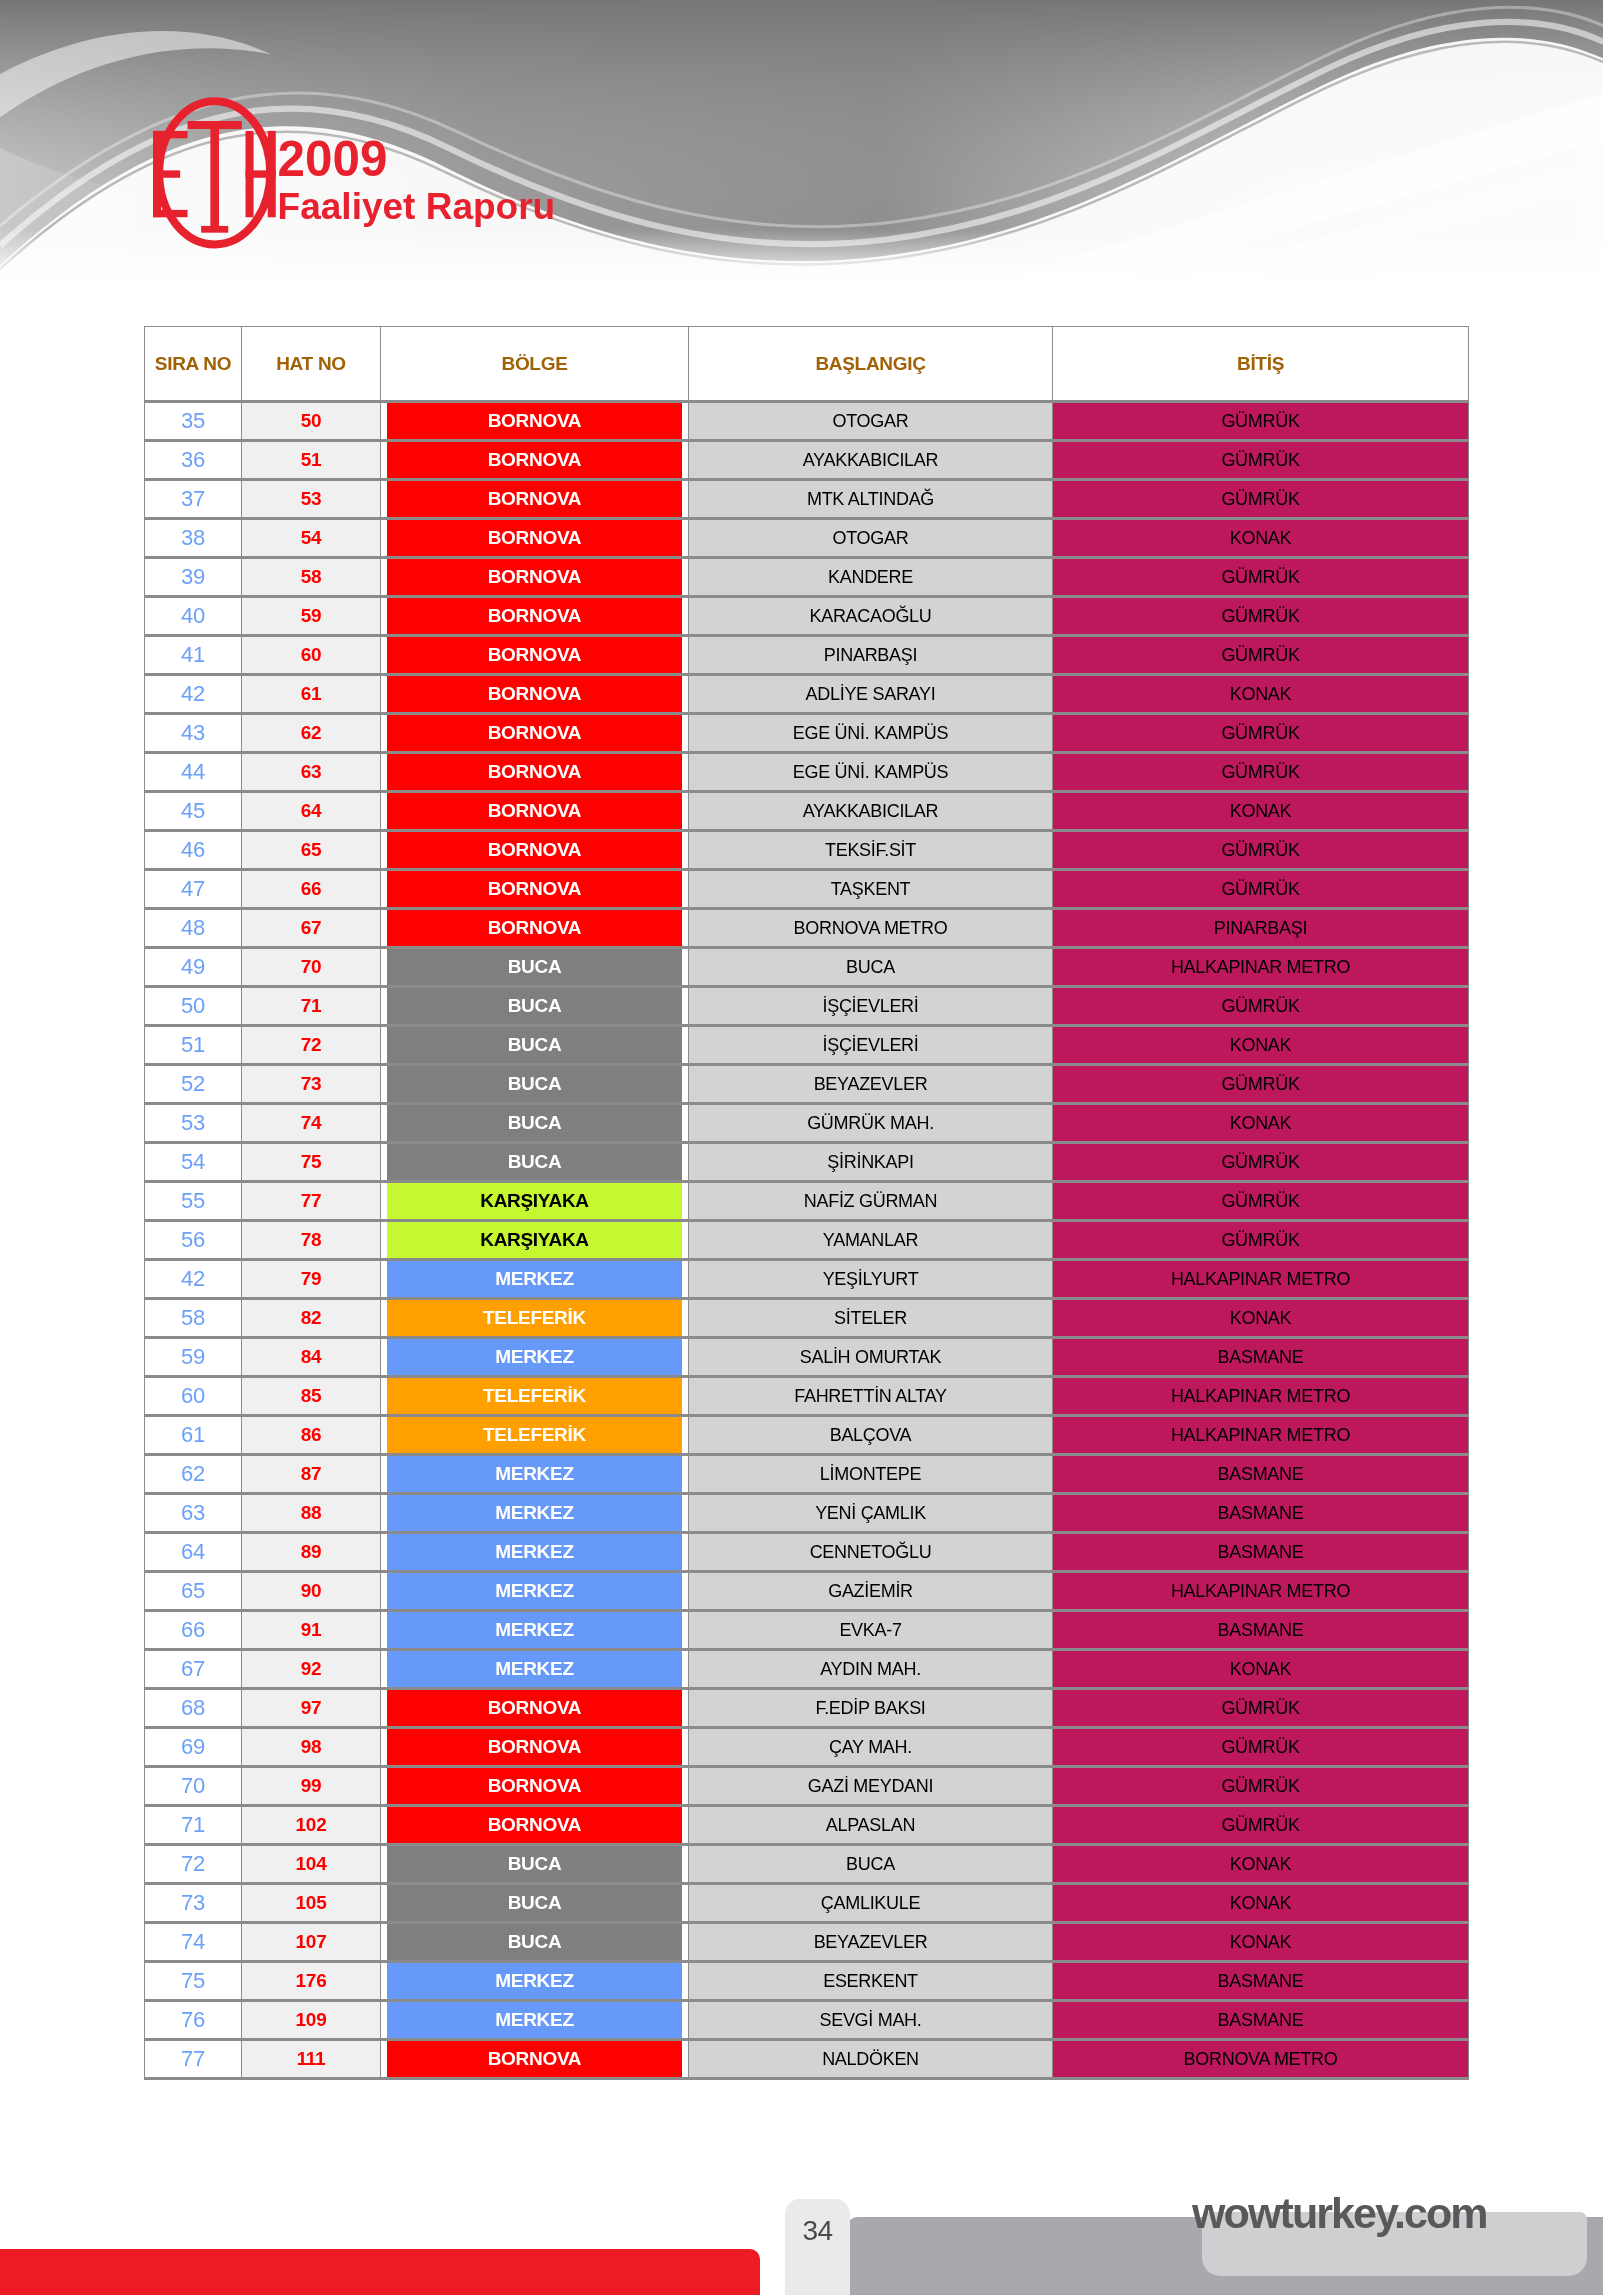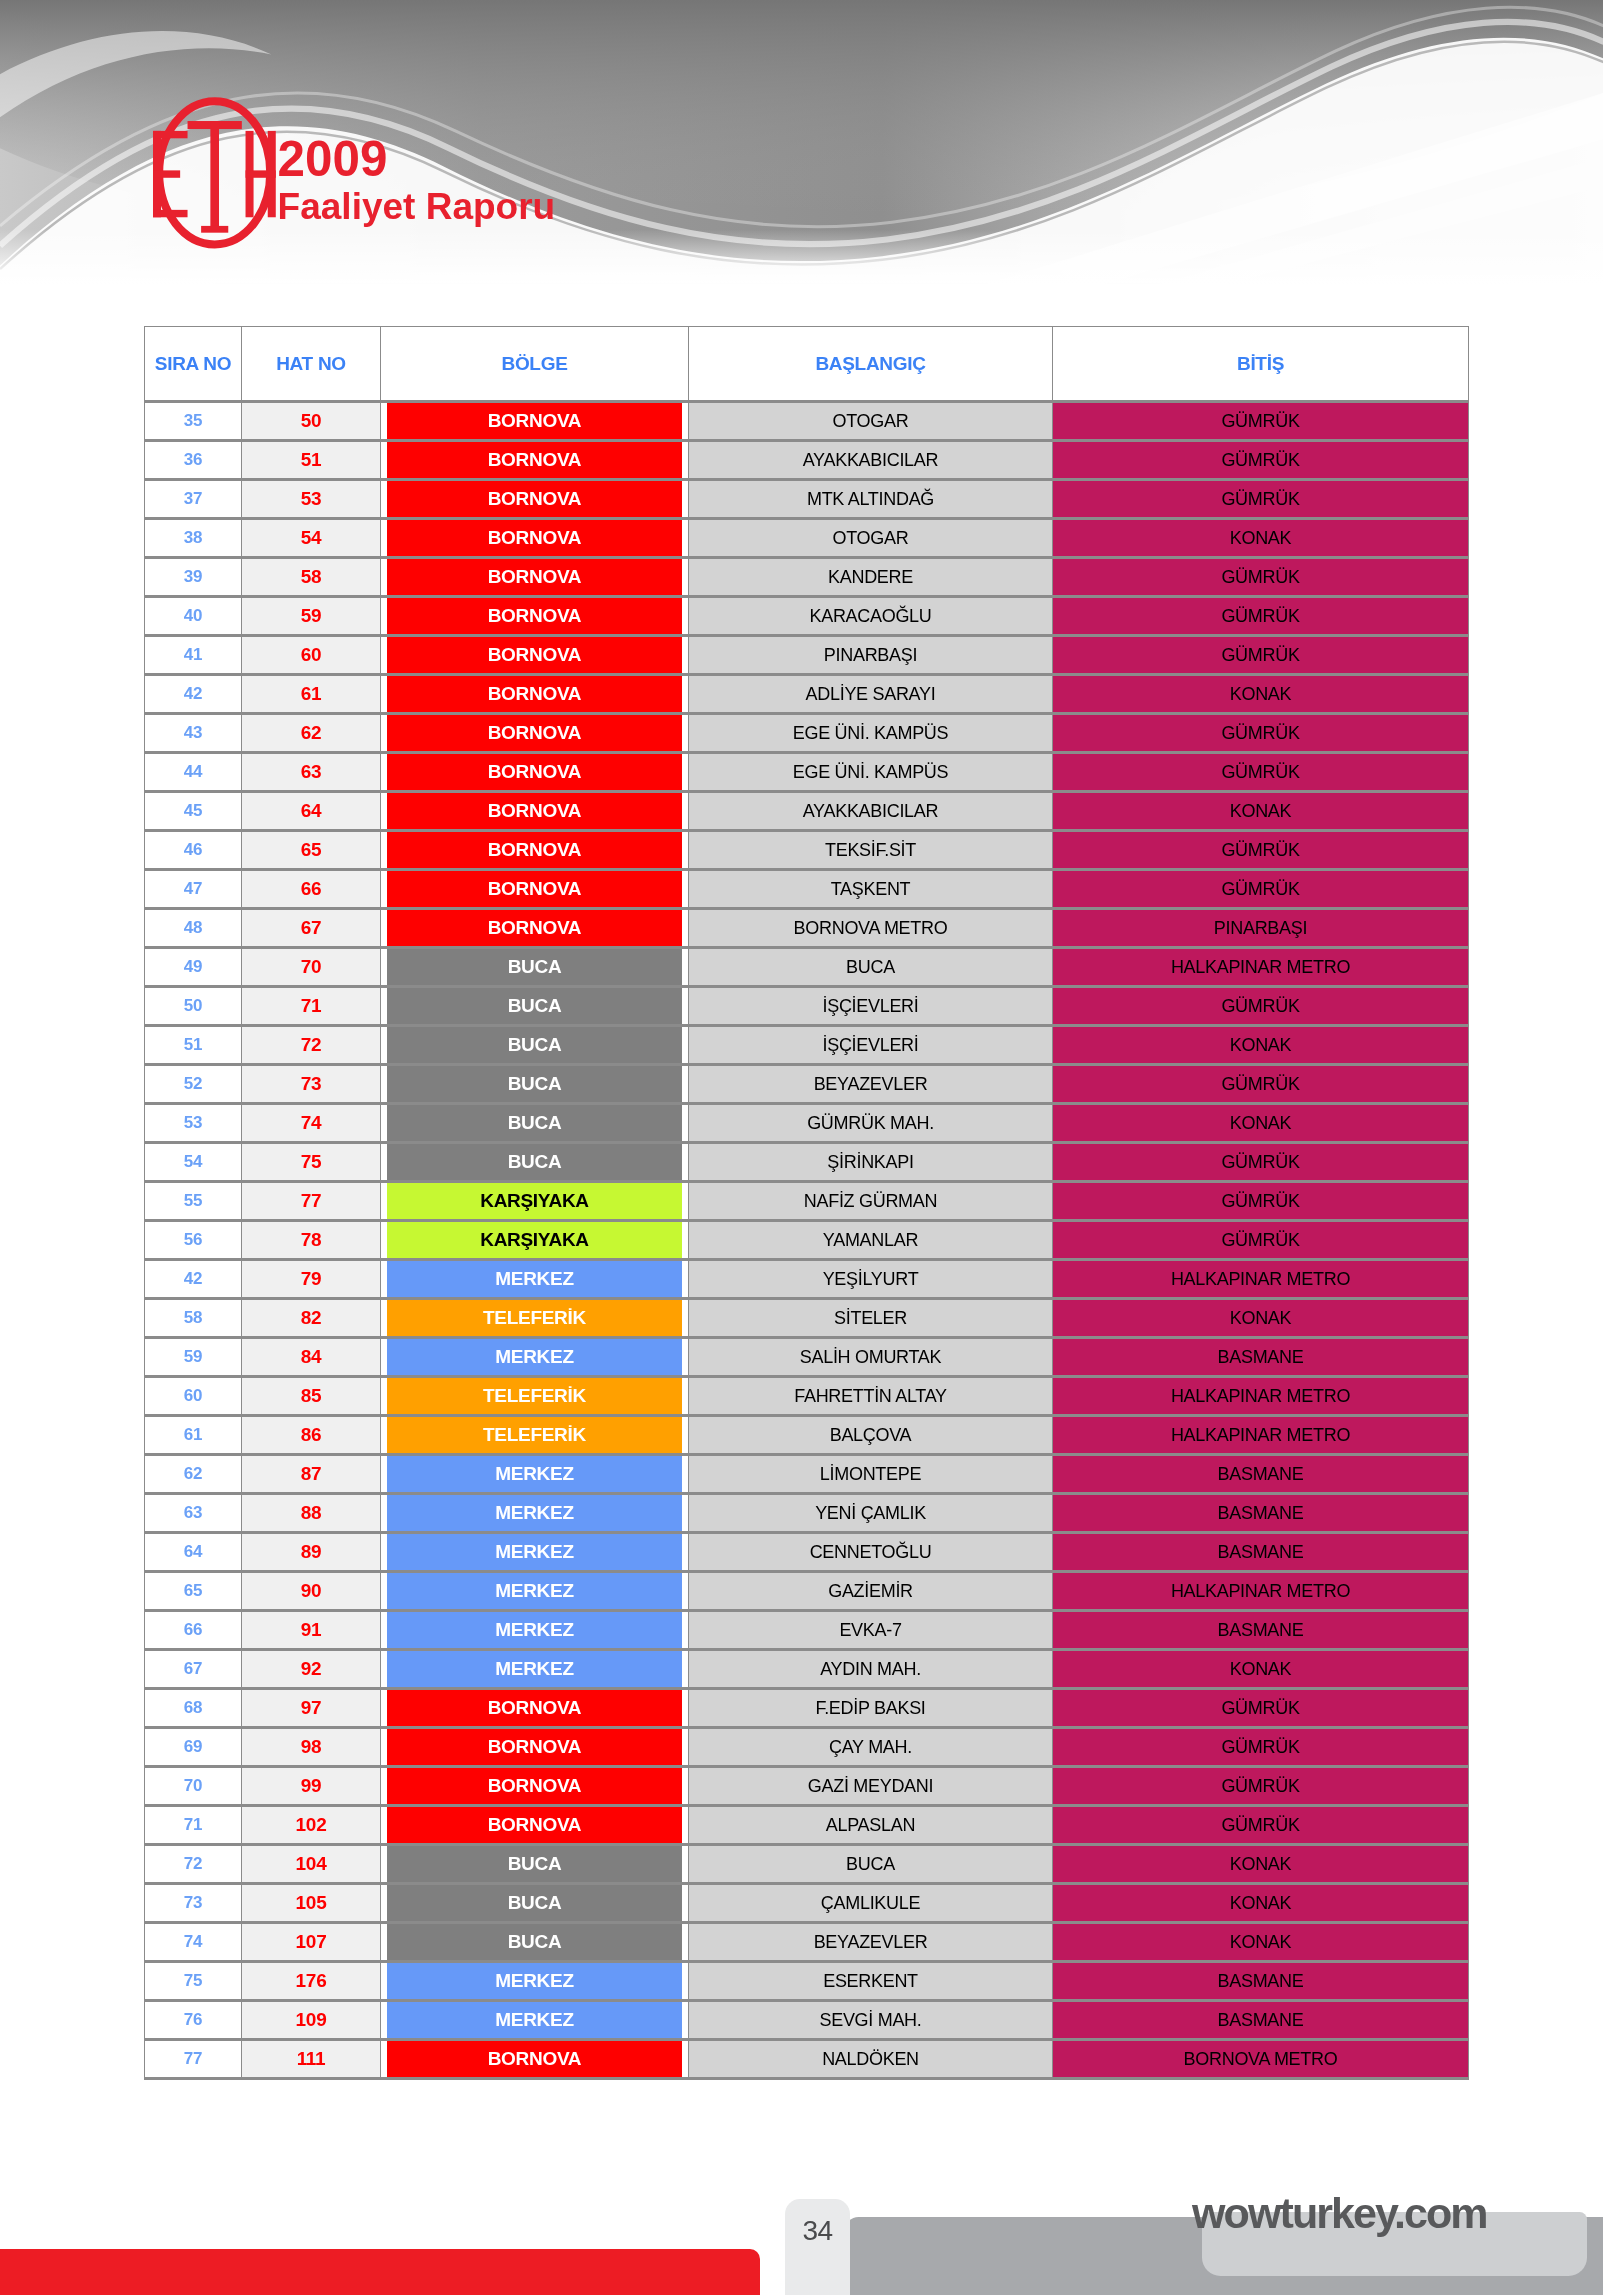--- a/index.html
+++ b/index.html
@@ -17,31 +17,31 @@
   .routes-table {
     position:absolute; left:144px; top:326px; width:1325px;
     border-collapse:collapse; table-layout:fixed;
   }
   .routes-table th, .routes-table td {
     border:1.9px solid #8b8b8b; text-align:center; vertical-align:middle;
     overflow:hidden; letter-spacing:-0.3px;
   }
   .routes-table thead tr { height:75px; }
   .routes-table th {
-    background:#ffffff; color:#3b82f6; font-weight:bold; font-size:19px;
+    background:#ffffff; color:#a16207; font-weight:bold; font-size:19px;
     border-bottom-width:3.7px; line-height:1.45;
   }
   .routes-table tbody tr { height:39px; }
   .routes-table tbody td { border-bottom-width:3.1px; }
   .col-sira  { width:97px; }
   .col-hat   { width:139px; }
   .col-bolge { width:308px; }
   .col-bas   { width:364px; }
   .col-bit   { width:416px; }
-  td.col-sira { background:#ffffff; color:#6ba1f7; font-weight:bold; font-size:17px; }
+  td.col-sira { background:#ffffff; color:#6ba1f7; font-weight:normal; font-size:22px; }
   td.col-hat  { background:#f0f0f0; color:#fe0000; font-weight:bold; font-size:19px; }
   td.col-bolge{ background:#ffffff; padding:0 6.2px; height:39px; }
   td.col-bas  { background:#d3d3d3; color:#000000; font-size:18px; }
   td.col-bit  { background:#be185d; color:#000000; font-size:18px; }
   .region-chip {
     height:100%; width:100%; display:flex; align-items:center; justify-content:center;
     font-weight:bold; font-size:19px; letter-spacing:-0.3px;
   }
 
   

